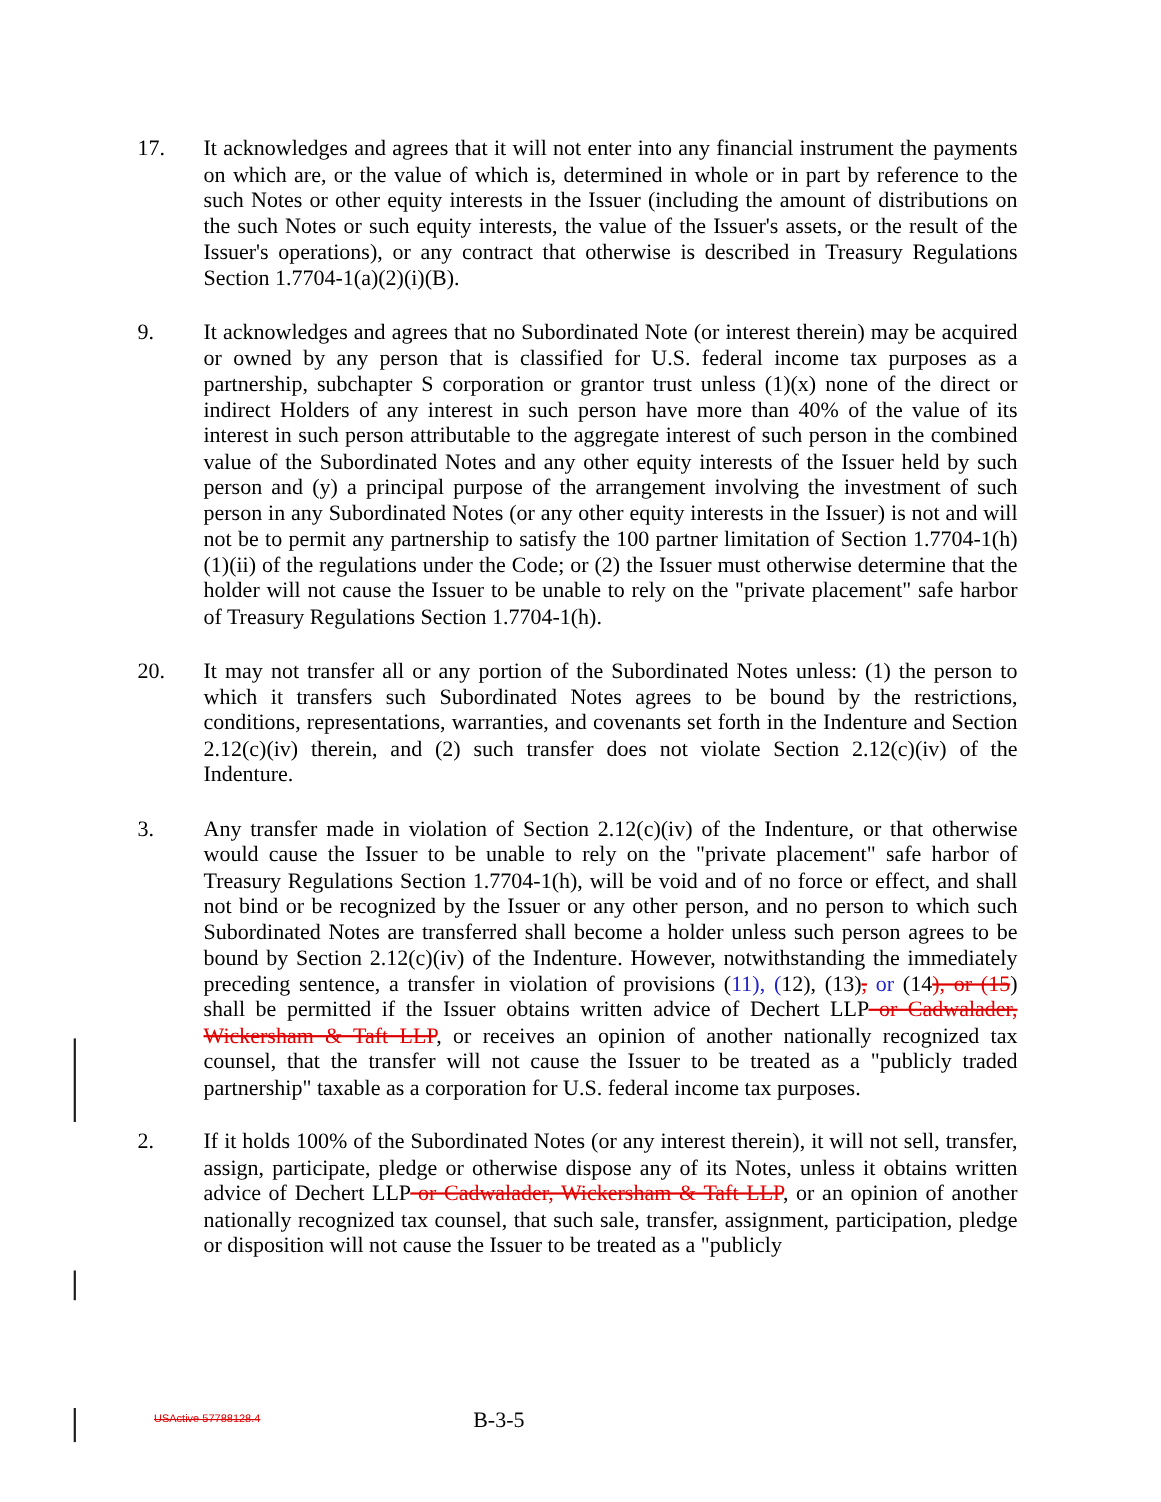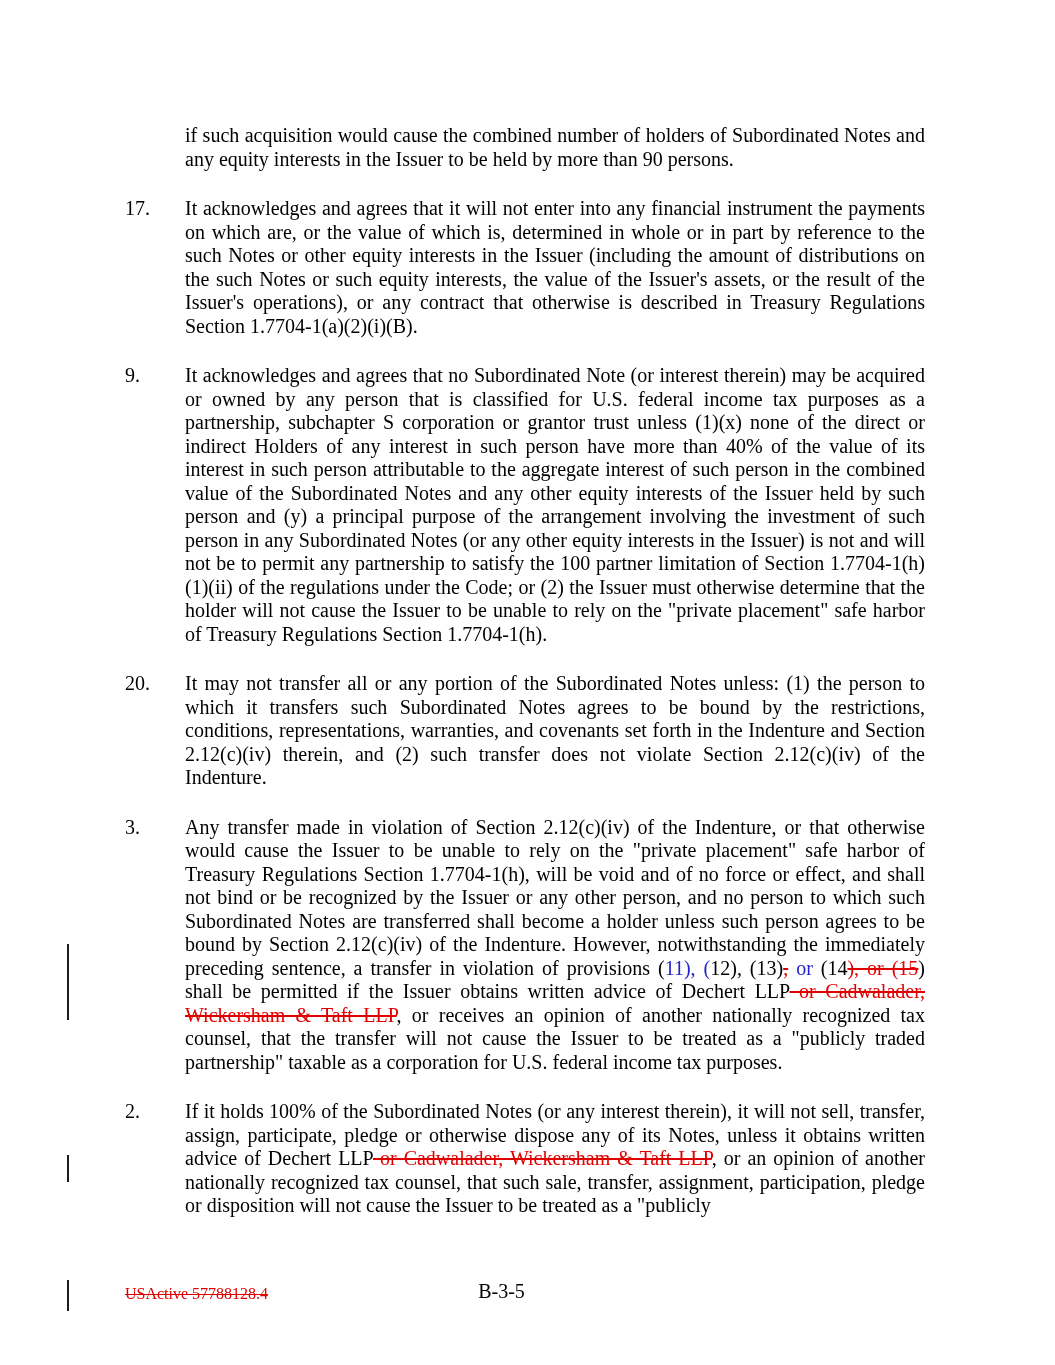--- a/index.html
+++ b/index.html
@@ -49,52 +49,47 @@
     position: absolute;
     left: 67px;
     width: 2px;
     background: #1c1c1c;
   }
   .bar-0 { top: 944px; height: 76px; }
   .bar-1 { top: 1155px; height: 27px; }
   .bar-2 { top: 1280px; height: 31px; }
   .footer-doc-id {
     position: absolute;
-    left: 125px;
+    left: 140px;
     top: 1285px;
-    font-family: Liberation Serif, serif;
-    font-size: 16px;
+    font-family: Liberation Sans, sans-serif;
+    font-size: 10px;
     color: var(--del, #e00000);
     text-decoration: line-through;
   }
   .footer-page-num {
     position: absolute;
     left: 0;
     top: 1280px;
     width: 907px;
     text-align: center;
     font-size: 20px;
     color: #000000;
-    padding-left: 48px;
   }
 </style>
 </head>
 <body>
 
 <div class="page">
 
   <div class="change-bar bar-0"></div>
   <div class="change-bar bar-1"></div>
   <div class="change-bar bar-2"></div>
 
   <div class="content" id="paragraphs">
-      <div class="para">
-        <span class="num"></span>
-        <div class="pbody"><span class="seg-normal">if such acquisition would cause the combined number of holders of Subordinated Notes and any equity interests in the Issuer to be held by more than 90 persons.</span></div>
-      </div>
       <div class="para">
         <span class="num">17.</span>
         <div class="pbody"><span class="seg-normal">It acknowledges and agrees that it will not enter into any financial instrument the payments on which are, or the value of which is, determined in whole or in part by reference to the such Notes or other equity interests in the Issuer (including the amount of distributions on the such Notes or such equity interests, the value of the Issuer's assets, or the result of the Issuer's operations), or any contract that otherwise is described in Treasury Regulations Section 1.7704-1(a)(2)(i)(B).</span></div>
       </div>
       <div class="para">
         <span class="num">9.</span>
         <div class="pbody"><span class="seg-normal">It acknowledges and agrees that no Subordinated Note (or interest therein) may be acquired or owned by any person that is classified for U.S. federal income tax purposes as a partnership, subchapter S corporation or grantor trust unless (1)(x) none of the direct or indirect Holders of any interest in such person have more than 40% of the value of its interest in such person attributable to the aggregate interest of such person in the combined value of the Subordinated Notes and any other equity interests of the Issuer held by such person and (y) a principal purpose of the arrangement involving the investment of such person in any Subordinated Notes (or any other equity interests in the Issuer) is not and will not be to permit any partnership to satisfy the 100 partner limitation of Section 1.7704-1(h)(1)(ii) of the regulations under the Code; or (2) the Issuer must otherwise determine that the holder will not cause the Issuer to be unable to rely on the "private placement" safe harbor of Treasury Regulations Section 1.7704-1(h).</span></div>
       </div>
       <div class="para">
         <span class="num">20.</span>

